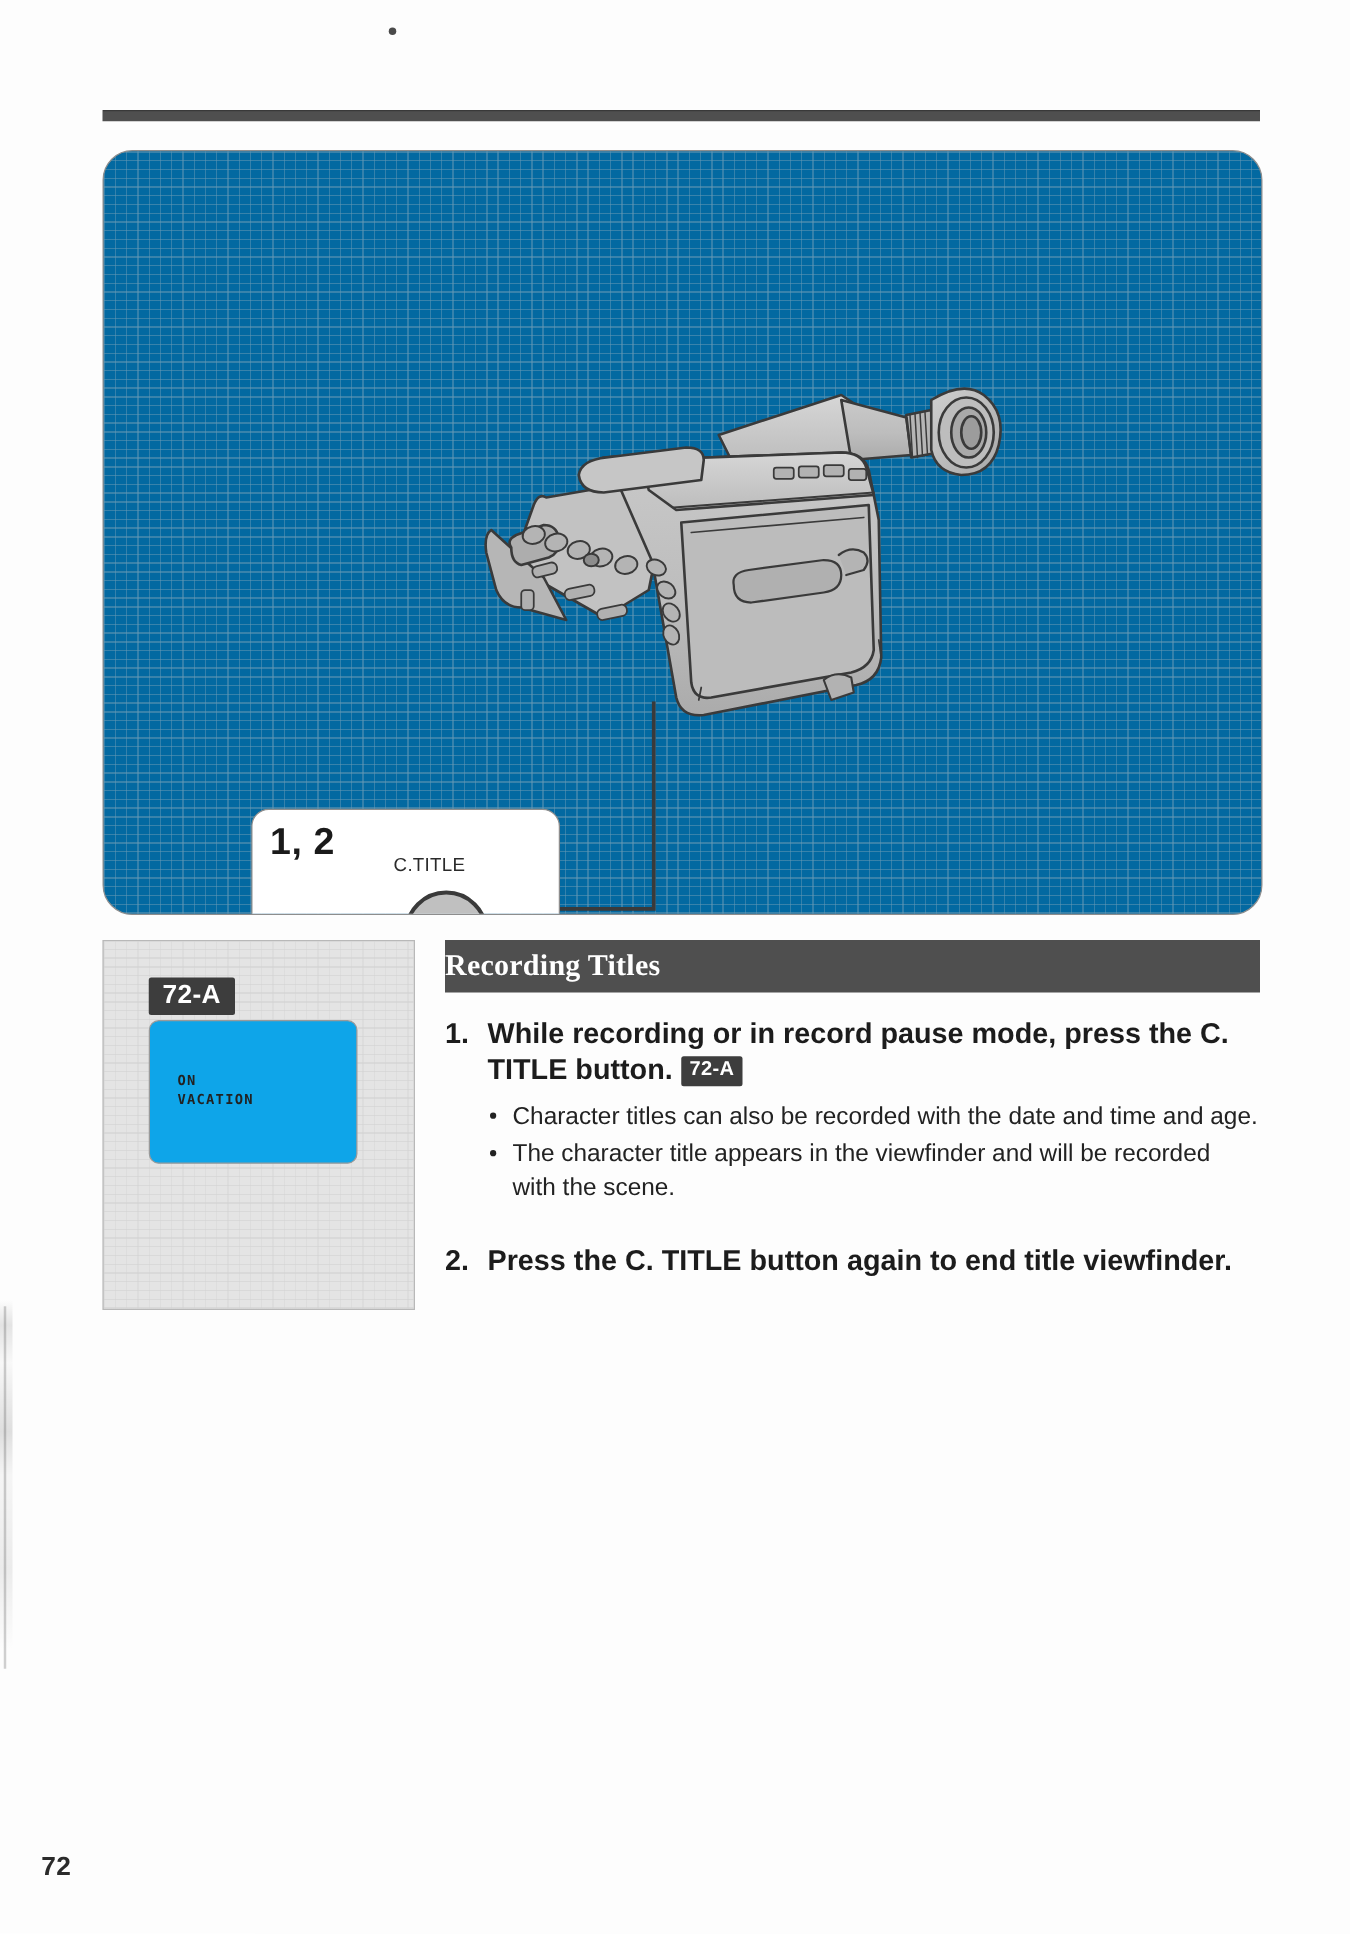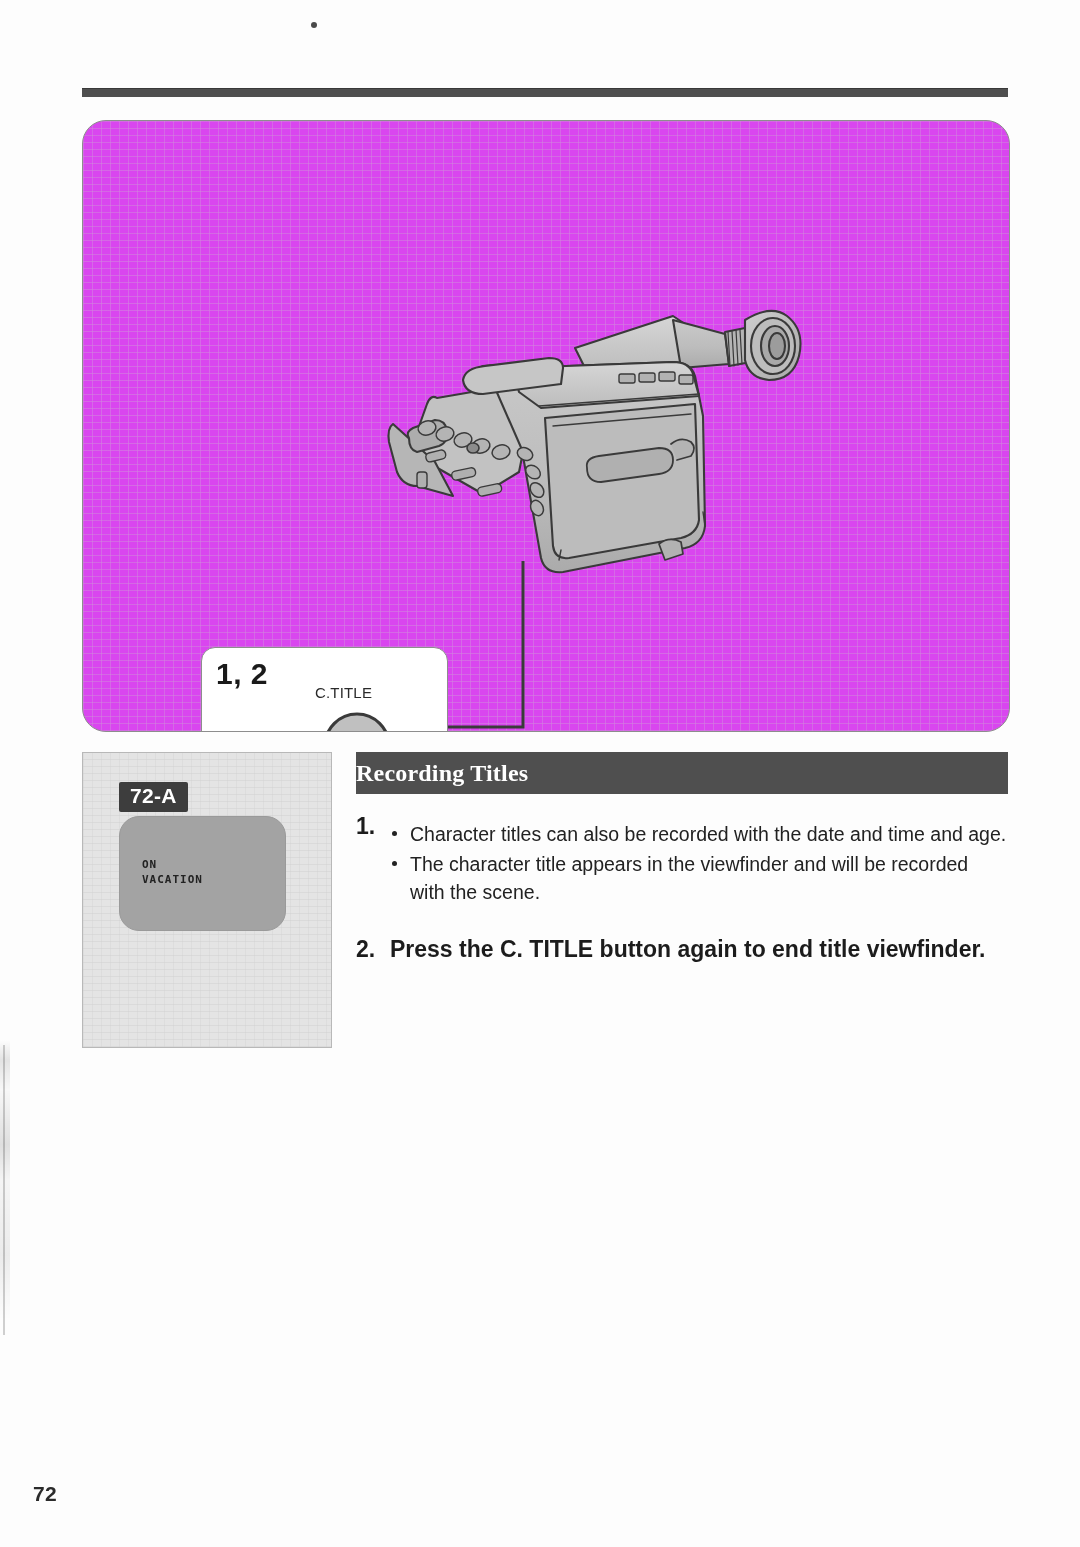--- a/index.html
+++ b/index.html
@@ -69,21 +69,21 @@
 
   
   .illus-panel {
     position: absolute;
     left: 82px;
     top: 120px;
     width: 926px;
     height: 610px;
     border: 1.6px solid #8d8d8d;
     border-radius: 24px;
-    background: #d946ef;
+    background: #0369a1;
     overflow: hidden;
   }
   .illus-texture {
     position: absolute;
     inset: 0;
     opacity: .5;
     background-image:
       repeating-linear-gradient(0deg, rgba(200,200,200,.55) 0px, rgba(200,200,200,.55) 1px, rgba(255,255,255,0) 1px, rgba(255,255,255,0) 7px),
       repeating-linear-gradient(90deg, rgba(205,205,205,.5) 0px, rgba(205,205,205,.5) 1px, rgba(255,255,255,0) 1px, rgba(255,255,255,0) 9px);
   }
@@ -173,23 +173,23 @@
     padding: 2px 11px 4px 11px;
     border-radius: 2px;
     line-height: 1.15;
   }
   .viewfinder {
     position: absolute;
     left: 36px;
     top: 63px;
     width: 165px;
     height: 113px;
-    background: #a3a3a3;
+    background: #0ea5e9;
     border: 1.6px solid #9a9a9a;
-    border-radius: 20px;
+    border-radius: 8px;
   }
   .vf-text {
     position: absolute;
     left: 22px;
     top: 41px;
     font-family: "DejaVu Sans Mono", monospace;
     font-size: 11px;
     font-weight: bold;
     line-height: 1.35;
     letter-spacing: 1px;
@@ -419,20 +419,24 @@
 
 <div class="content-col">
 
   <div class="section-header">
     <span class="section-header-text">Recording Titles</span>
   </div>
 
   <div class="step">
     <div class="step-num">1.</div>
     <div class="step-body">
+      <div class="step-title">
+        <span>While recording or in record pause mode, press the C. TITLE button.</span>
+        <span class="inline-badge">72-A</span>
+      </div>
       <ul class="bullets">
         <li>
           <span class="dot"></span>
           <span>Character titles can also be recorded with the date and time and age.</span>
         </li>
         <li>
           <span class="dot"></span>
           <span>The character title appears in the viewfinder and will be recorded with the scene.</span>
         </li>
       </ul>

